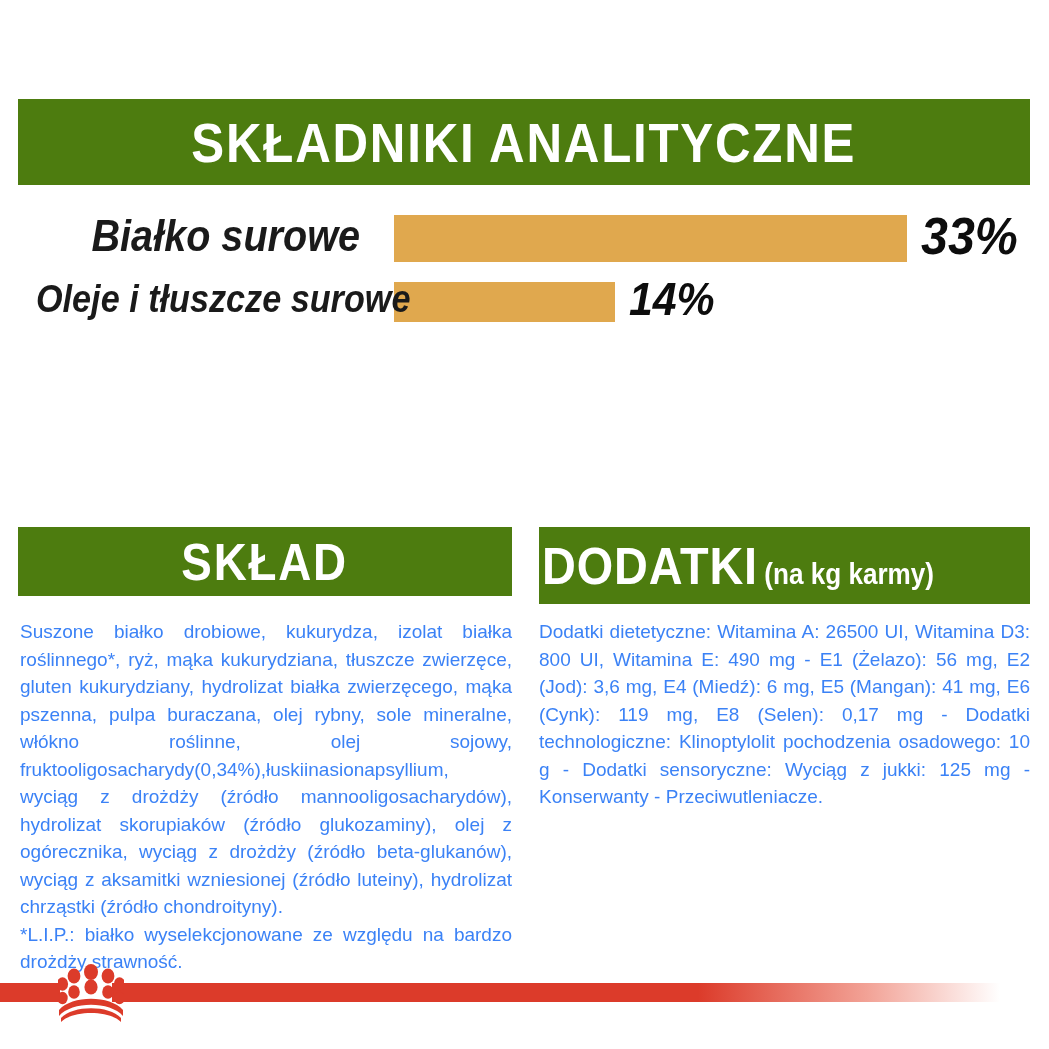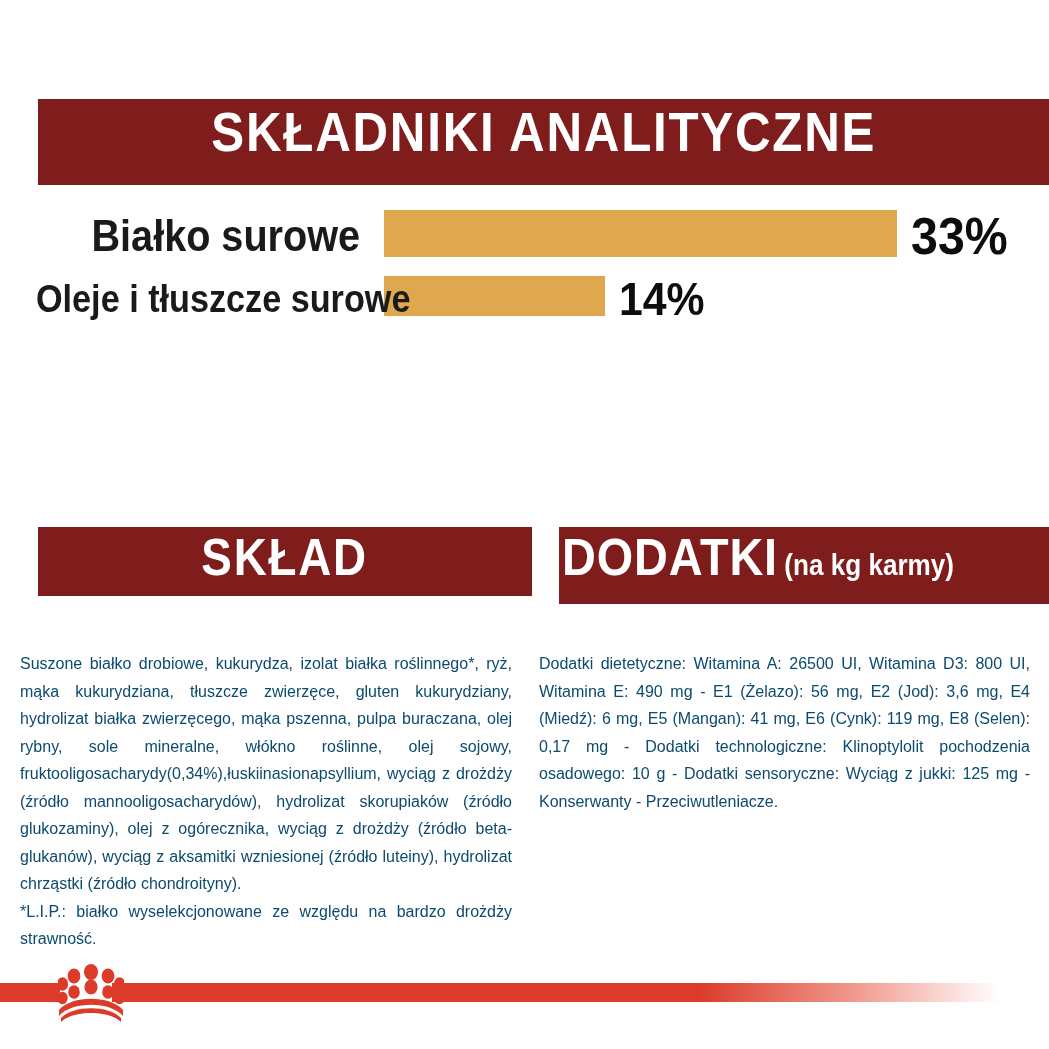--- a/index.html
+++ b/index.html
@@ -13,25 +13,25 @@
 
   #page {
     position:relative;
     width:1049px; height:1049px;
     background:#ffffff;
   }
 
   
   .banner {
     position:absolute;
-    background:#7f1d1d;
+    background:#4d7c0f;
     display:flex;
+    align-items:center;
     justify-content:center;
     overflow:hidden;
-    margin-left:20px;
   }
 
   .banner-text {
     color:#ffffff;
     font-family:"Liberation Sans Narrow","Liberation Sans", sans-serif;
     font-weight:bold;
     letter-spacing:1px;
     white-space:nowrap;
     transform:scaleX(0.88);
     transform-origin:center;
@@ -48,21 +48,21 @@
   #additives-banner .inner {
     display:flex; align-items:baseline; white-space:nowrap;
     transform:scaleX(0.9); transform-origin:left center;
   }
   #additives-banner .main { font-size:52px; letter-spacing:1px; color:#fff;
     font-family:"Liberation Sans Narrow","Liberation Sans", sans-serif; font-weight:bold; }
   #additives-banner .sub { font-size:29px; letter-spacing:0px; color:#fff; margin-left:7px;
     font-family:"Liberation Sans Narrow","Liberation Sans", sans-serif; font-weight:bold; }
 
   
-  #chart { position:absolute; left:0px; top:205px; width:1049px; height:195px; }
+  #chart { position:absolute; left:0px; top:205px; width:1049px; height:195px;font-style:italic; }
 
   .chart-row {
     position:absolute;
     left:0; width:1049px;
     display:flex;
     align-items:center;
   }
   #chart-row-0 { top:0px;   height:62px; }
   #chart-row-1 { top:68px;  height:52px; }
   #chart-row-2 { top:126px; height:54px; }
@@ -75,21 +75,21 @@
     font-weight:bold;
     white-space:nowrap;
     transform:scaleX(0.9);
     transform-origin:right center;
     line-height:1;
   }
   #chart-row-0 .row-label { font-size:44px; }
   #chart-row-1 .row-label { font-size:38px; }
   #chart-row-2 .row-label { font-size:42px; }
 
-  .bar-area { margin-left:24px; display:flex; align-items:flex-start; }
+  .bar-area { margin-left:34px; display:flex; align-items:flex-end; }
 
   .bar { background:#e0a84e; }
   #chart-row-0 .bar { height:47px; }
   #chart-row-1 .bar { height:40px; }
   #chart-row-2 .bar { height:43px; }
 
   .bar-value {
     margin-left:14px;
     color:#0d0d0d;
     font-family:"Liberation Sans Narrow","Liberation Sans", sans-serif;
@@ -99,24 +99,24 @@
     transform-origin:left center;
     line-height:1;
   }
   #chart-row-0 .bar-value { font-size:52px; }
   #chart-row-1 .bar-value { font-size:46px; }
   #chart-row-2 .bar-value { font-size:50px; }
 
   
   .body-col {
     position:absolute;
-    top:650px;
-    font-size:16px;
+    top:618px;
+    font-size:19px;
     line-height:27.5px;
-    color:#0c4a6e;
+    color:#3b82f6;
     text-align:justify;
     font-family:"Liberation Sans", sans-serif;
   }
   #composition-text { left:20px; width:492px; }
   #additives-text  { left:539px; width:491px; }
   .body-col p { margin:0; }
 
   
   #footer { position:absolute; left:0; top:983px; width:1049px; height:66px; }
 

